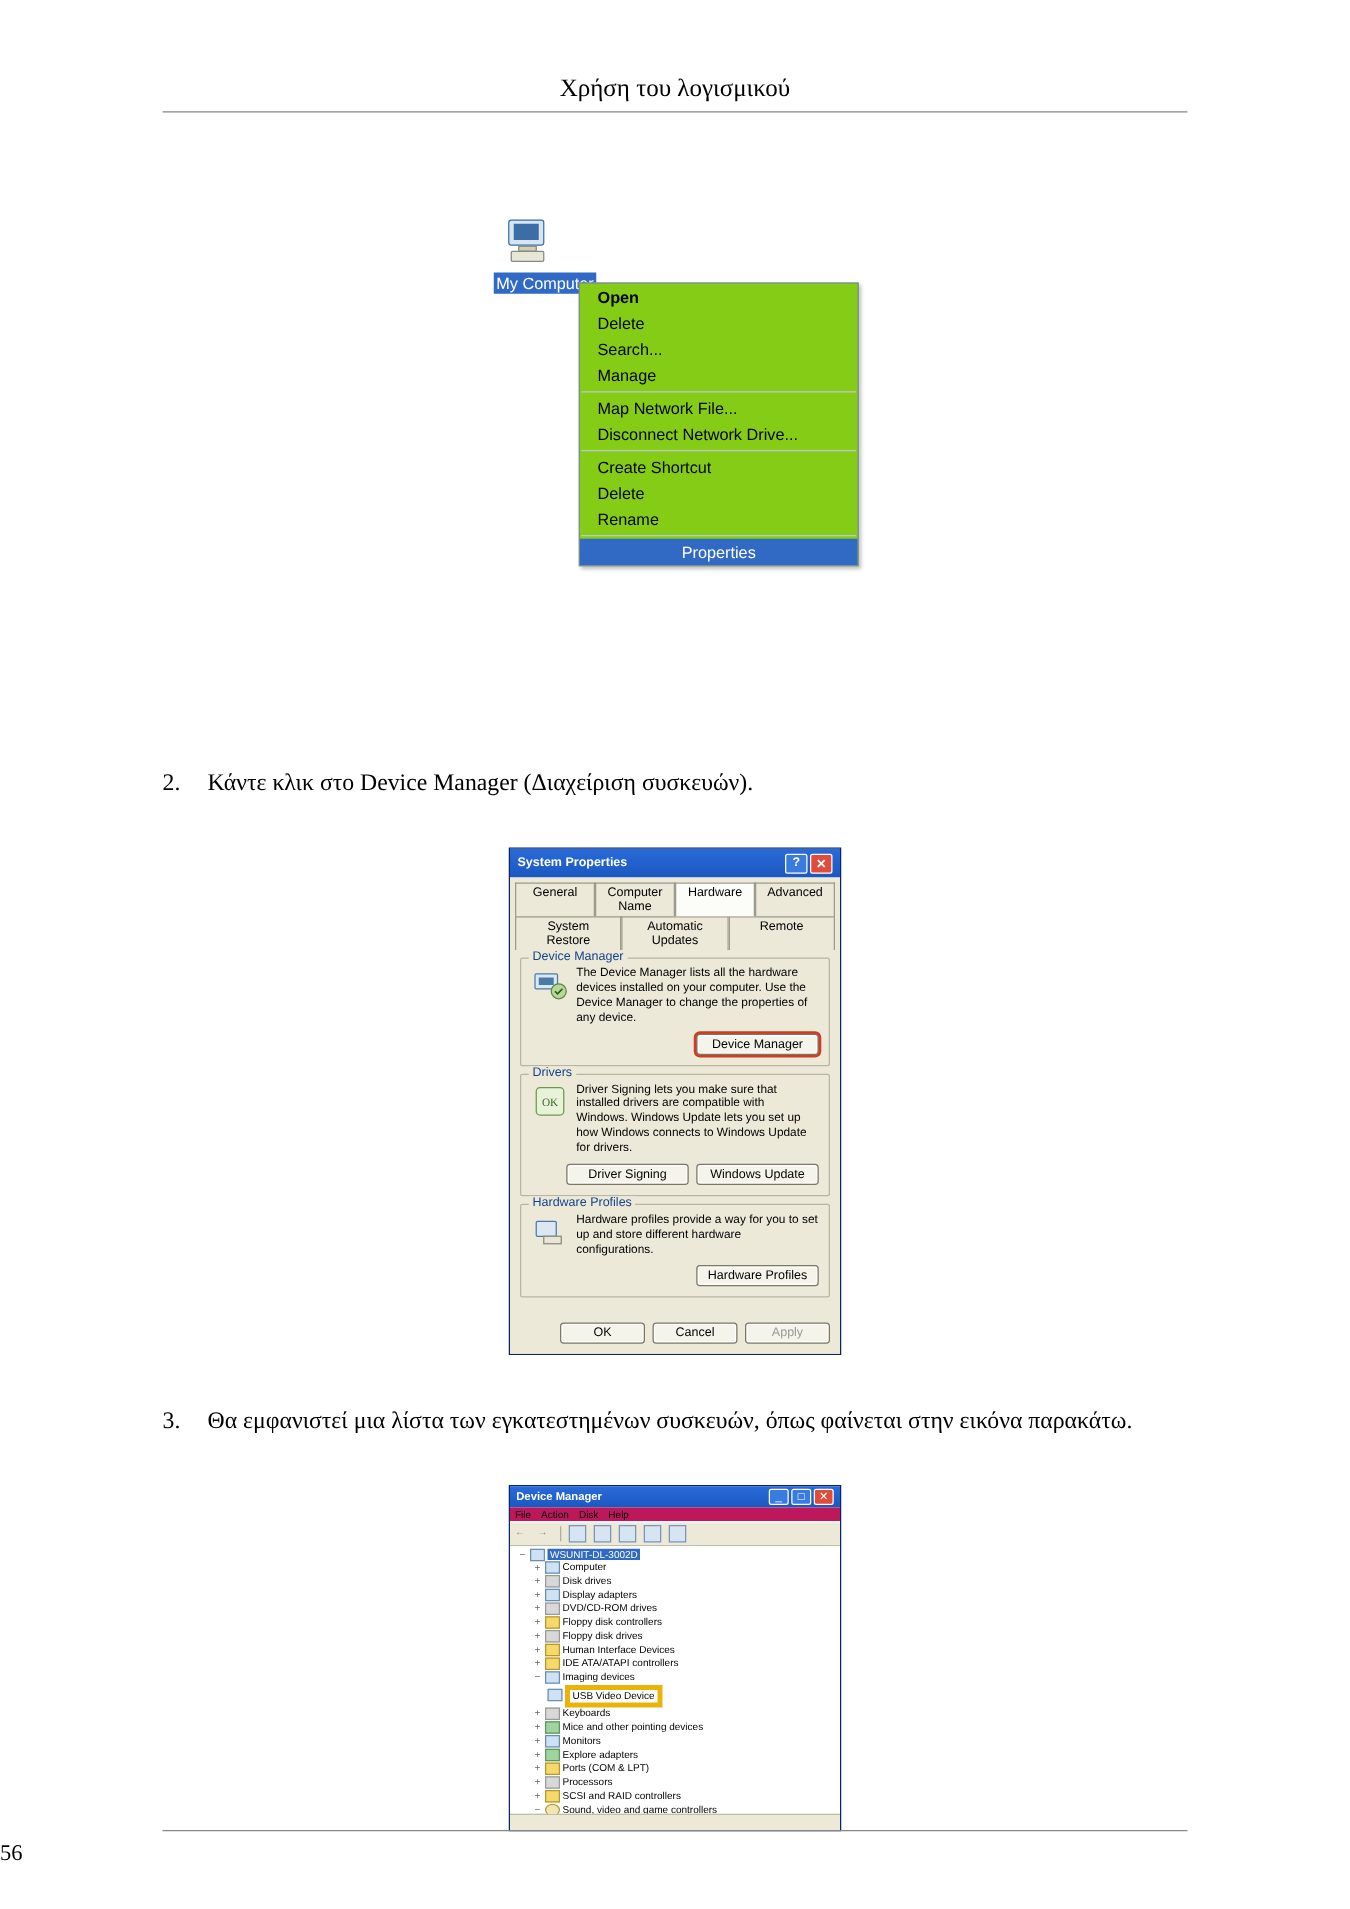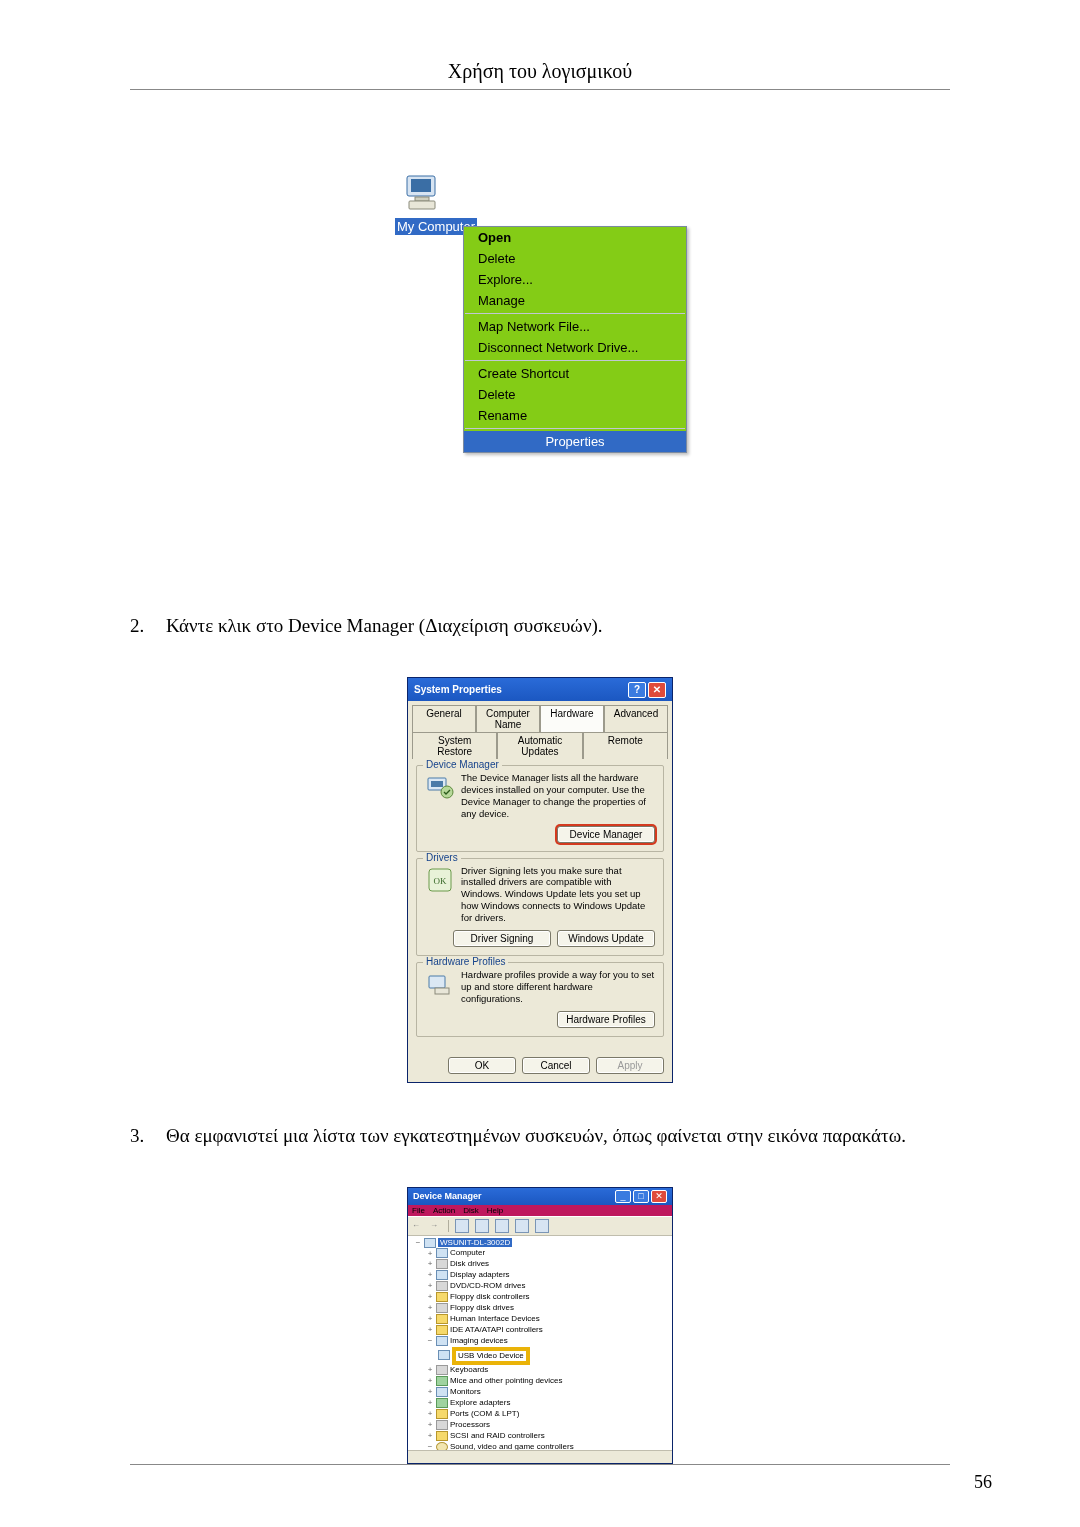--- a/index.html
+++ b/index.html
@@ -29,21 +29,21 @@
     left: 130px;
     width: 820px;
     bottom: 62px;
     border-top: 1px solid #888;
   }
   .page-number {
     position: absolute;
     left: 0;
     width: 992px;
     bottom: 34px;
-    text-align: right;
+    text-align: left;
     font-size: 18px;
   }
 
   
   .fig1 {
     width: 290px;
     margin: 0 auto 60px auto;
     position: relative;
   }
   .mc-icon {
@@ -273,21 +273,21 @@
         <rect x="10" y="9" width="20" height="13" fill="#3a6ea5"></rect>
         <rect x="14" y="27" width="14" height="4" fill="#cfcfbf" stroke="#8a8a7a"></rect>
         <rect x="8" y="31" width="26" height="8" rx="1" fill="#e8e6d8" stroke="#8a8a7a"></rect>
       </svg>
     </div>
     <span class="mc-label">My Computer</span>
 
     <div class="ctxmenu">
       <div class="item bold">Open</div>
       <div class="item">Delete</div>
-      <div class="item">Explore...</div>
+      <div class="item">Search...</div>
       <div class="item">Manage</div>
       <div class="sep"></div>
       <div class="item">Map Network File...</div>
       <div class="item">Disconnect Network Drive...</div>
       <div class="sep"></div>
       <div class="item">Create Shortcut</div>
       <div class="item">Delete</div>
       <div class="item">Rename</div>
       <div class="sep"></div>
       <div class="item selected">Properties</div>

